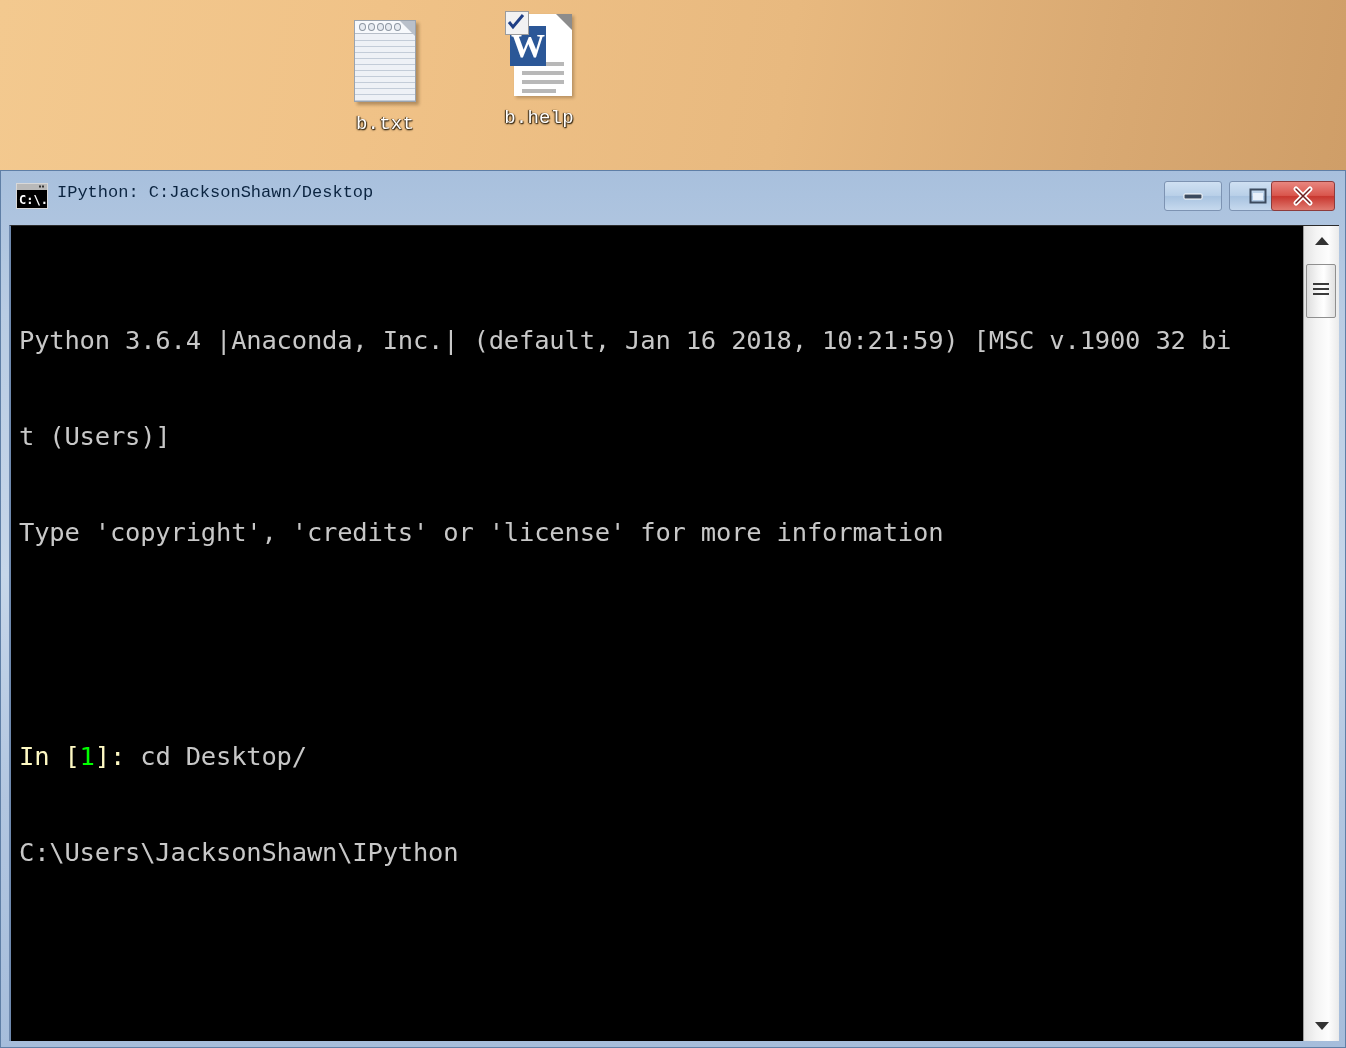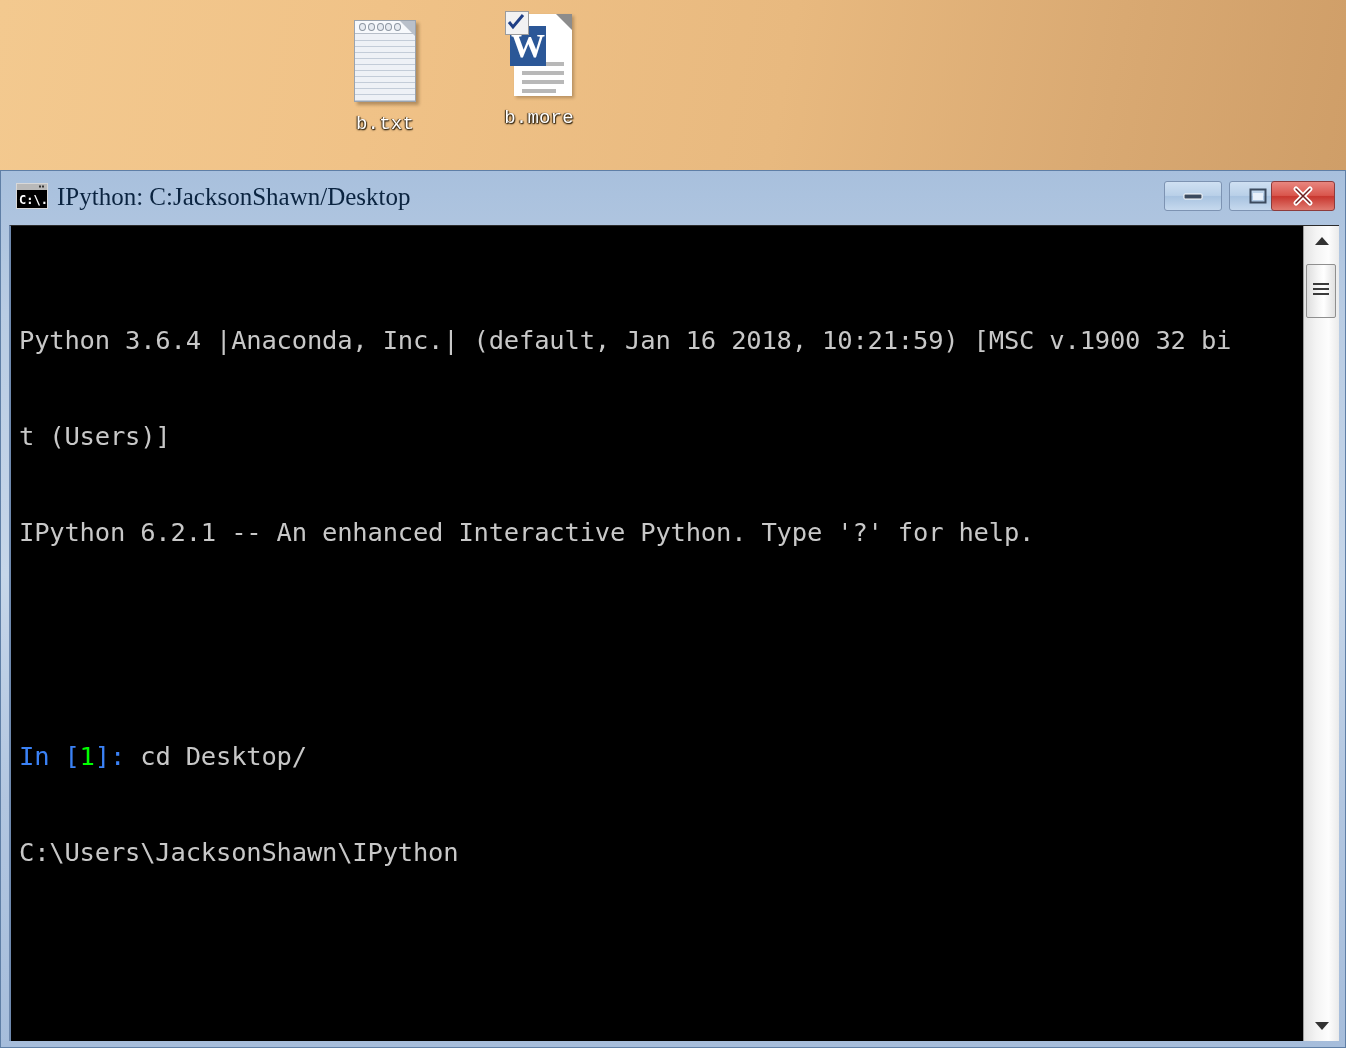--- a/index.html
+++ b/index.html
@@ -159,22 +159,22 @@
     height: 54px;
   }
   #title-icon {
     position: absolute;
     left: 15px; top: 12px;
     width: 32px; height: 26px;
   }
   #title-text {
     position: absolute;
     left: 56px; top: 12px;
-    font-family: Liberation Serif, serif;
-    font-size: 25px;
+    font-family: Liberation Mono, monospace;
+    font-size: 17px;
     color: #0b2440;
     white-space: nowrap;
   }
   .winbtn {
     position: absolute;
     top: 10px;
     width: 58px;
     height: 30px;
     border: 1px solid #7d93b2;
     border-radius: 3px;
@@ -211,21 +211,21 @@
     top: 2px;
     width: 1270px;
     font-family: "DejaVu Sans Mono", "Liberation Mono", monospace;
     font-size: 25.5px;
     line-height: 32px;
     color: #c8c8c8;
     white-space: pre;
     letter-spacing: -0.2px;
   }
   .l { display: block; height: 32px; }
-  .c-in      { color: #3b82f6; }
+  .c-in      { color: #fef9c3; }
   .c-num     { color: #00ff00; }
   .c-plain   { color: #c8c8c8; text-align: right; }
 
   
   #scrollbar {
     position: absolute;
     right: 0; top: 0;
     width: 36px;
     height: 100%;
     background: linear-gradient(to right, #e3e3e3 0%, #f4f4f4 35%, #fdfdfd 70%, #eaeaea 100%);
@@ -302,21 +302,21 @@
           <div class="doc-textline" style="top:66px; width:42px;"></div>
           <div class="doc-textline" style="top:75px; width:34px;"></div>
           <div class="doc-w">W</div>
           <div class="doc-check">
             <svg width="20" height="20" viewBox="0 0 20 20">
               <path d="M3 10 L7 15 L17 3" stroke="#1f3f86" stroke-width="3" fill="none"></path>
             </svg>
           </div>
         </div>
       </div>
-      <div class="icon-label">b.more</div>
+      <div class="icon-label">b.help</div>
     </div>
 
   </div>
 
   <div id="window">
 
     <div id="titlebar">
 
       <div id="title-icon">
         <svg width="32" height="26" viewBox="0 0 32 26">
@@ -350,21 +350,21 @@
         </svg>
       </div>
     </div>
 
     <div id="console-frame">
 
       <div id="console-text">
 
         <span class="l"><span>Python 3.6.4 |Anaconda, Inc.| (default, Jan 16 2018, 10:21:59) [MSC v.1900 32 bi</span></span>
         <span class="l"><span>t (Users)]</span></span>
-        <span class="l"><span>IPython 6.2.1 -- An enhanced Interactive Python. Type '?' for help.</span></span>
+        <span class="l"><span>Type 'copyright', 'credits' or 'license' for more information</span></span>
         <span class="l"> </span>
 
         <span class="l"><span class="c-in">In [</span><span class="c-num">1</span><span class="c-in">]: </span><span class="c-plain">cd Desktop/</span></span>
         <span class="l"><span class="c-plain">C:\Users\JacksonShawn\IPython</span></span>
         <span class="l"> </span>
 
         
         
 
         

